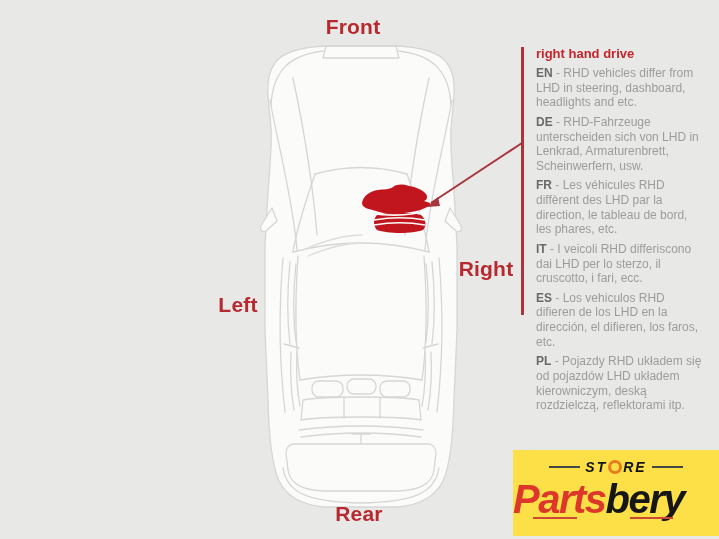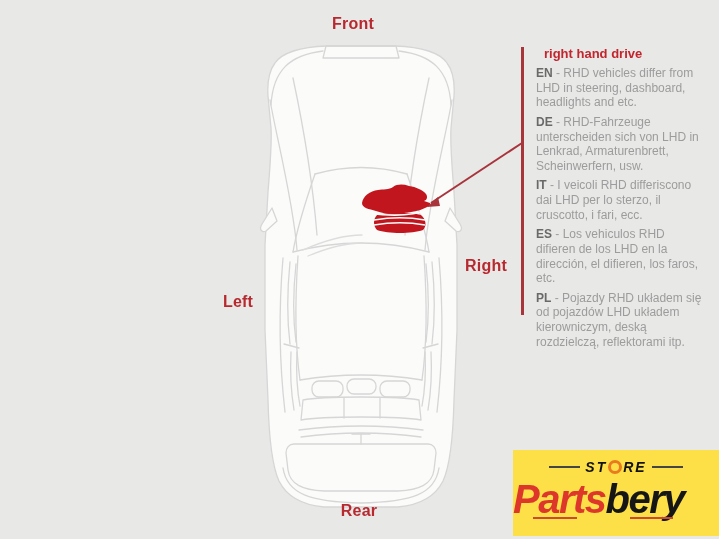--- a/index.html
+++ b/index.html
@@ -4,31 +4,31 @@
 <style>
   html,body{margin:0;padding:0;background:#e8e8e7;}
   .stage{
     position:relative;width:719px;height:539px;overflow:hidden;
     background:#e8e8e7;font-family:"Liberation Sans",sans-serif;
     margin:0 auto;
   }
   .stage svg{position:absolute;left:0;top:0;}
   .dir-label{
     position:absolute;transform:translateX(-50%);
-    font-weight:bold;font-size:16px;color:#b8292f;letter-spacing:.2px;
+    font-weight:bold;font-size:21px;color:#b8292f;letter-spacing:.2px;
     white-space:nowrap;
   }
   .label-front{left:353px;top:15px;}
   .label-left{left:238px;top:257px;margin-top:36px;}
   .label-right{left:486px;top:257px;}
   .label-rear{left:359px;top:502px;}
 
   .rhd-panel{position:absolute;left:536px;top:45px;width:170px;}
   .rhd-title{margin:0;font-size:25px;line-height:1;font-weight:bold;color:#c3252d;letter-spacing:.5px;}
-  .rhd-subtitle{margin:1px 8px 0;font-size:13px;font-weight:bold;color:#c3252d;}
+  .rhd-subtitle{margin:1px 0 0;font-size:13px;font-weight:bold;color:#c3252d;}
   .lang{margin:5px 0 0;font-size:12px;line-height:1.22;color:#9c9c9c;}
   .lang .code{font-weight:bold;color:#696969;}
 
   .accent-bar{position:absolute;left:521px;top:47px;width:3px;height:268px;background:#a8343c;}
 
   .logo-box{position:absolute;left:513px;top:450px;width:206px;height:86px;background:#fde047;}
   .store-row{position:absolute;left:0;top:9px;width:100%;display:flex;align-items:center;justify-content:center;gap:5px;}
   .store-rule{display:inline-block;width:31px;height:2px;background:#454545;}
   .store-text{display:inline-flex;align-items:center;font-size:14px;font-weight:bold;font-style:italic;letter-spacing:2px;color:#111;}
   .o-ring{display:inline-block;width:8px;height:8px;border:3px solid #e87b1e;border-radius:50%;margin:0 1px 1px 1px;}
@@ -127,20 +127,21 @@
   <div class="dir-label label-right">Right</div>
   <div class="dir-label label-rear">Rear</div>
 
   <div class="accent-bar"></div>
 
   <div class="rhd-panel">
     <div class="rhd-subtitle">right hand drive</div>
 
     <p class="lang"><span class="code">EN</span><span> - RHD vehicles differ from LHD in steering, dashboard, headlights and etc.</span></p>
     <p class="lang"><span class="code">DE</span><span> - RHD-Fahrzeuge unterscheiden sich von LHD in Lenkrad, Armaturenbrett, Scheinwerfern, usw.</span></p>
+    <p class="lang"><span class="code">FR</span><span> - Les véhicules RHD diffèrent des LHD par la direction, le tableau de bord, les phares, etc.</span></p>
     <p class="lang"><span class="code">IT</span><span> - I veicoli RHD differiscono dai LHD per lo sterzo, il cruscotto, i fari, ecc.</span></p>
     <p class="lang"><span class="code">ES</span><span> - Los vehiculos RHD difieren de los LHD en la dirección, el difieren, los faros, etc.</span></p>
     <p class="lang"><span class="code">PL</span><span> - Pojazdy RHD układem się od pojazdów LHD układem kierowniczym, deską rozdzielczą, reflektorami itp.</span></p>
   </div>
 
   <div class="logo-box">
     <div class="store-row">
       <span class="store-rule"></span>
       <span class="store-text">
           <span>ST</span>

